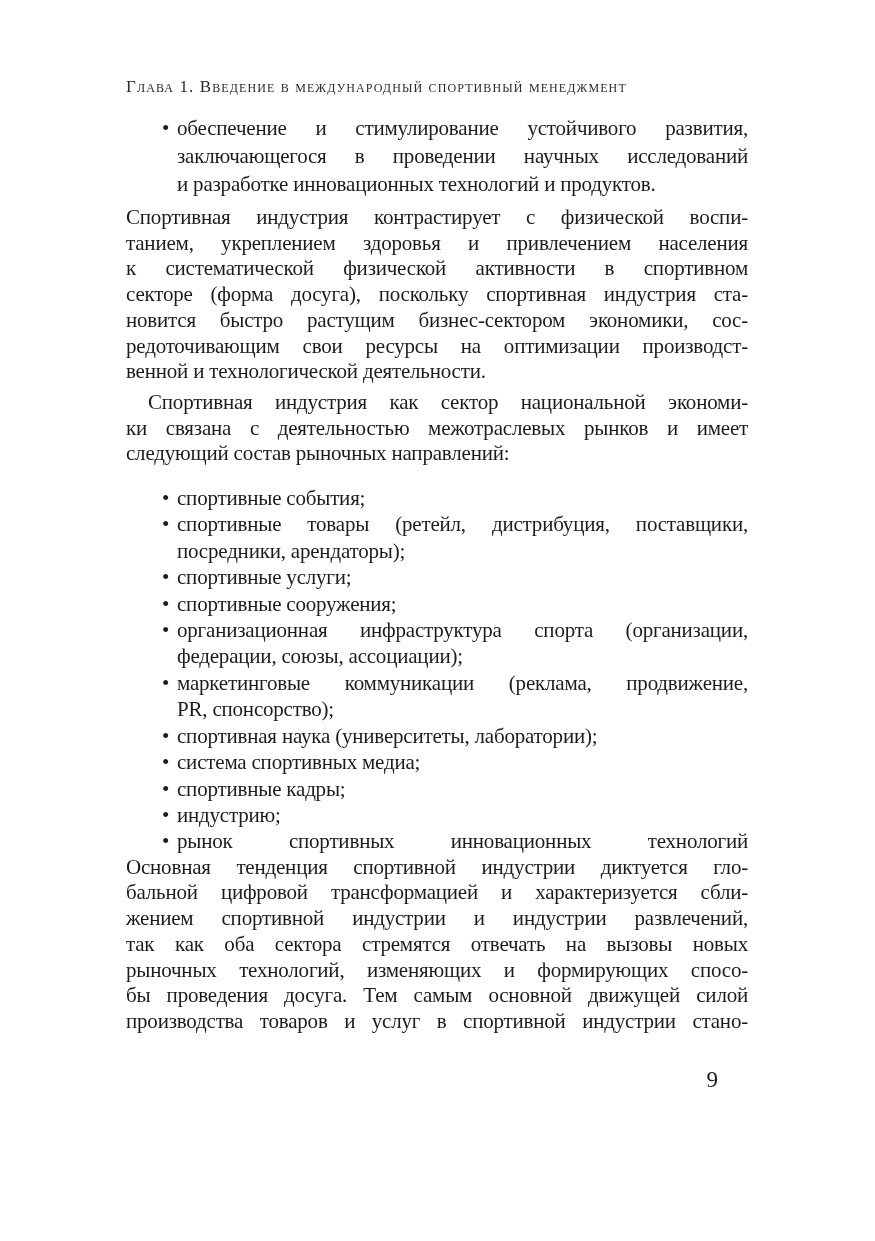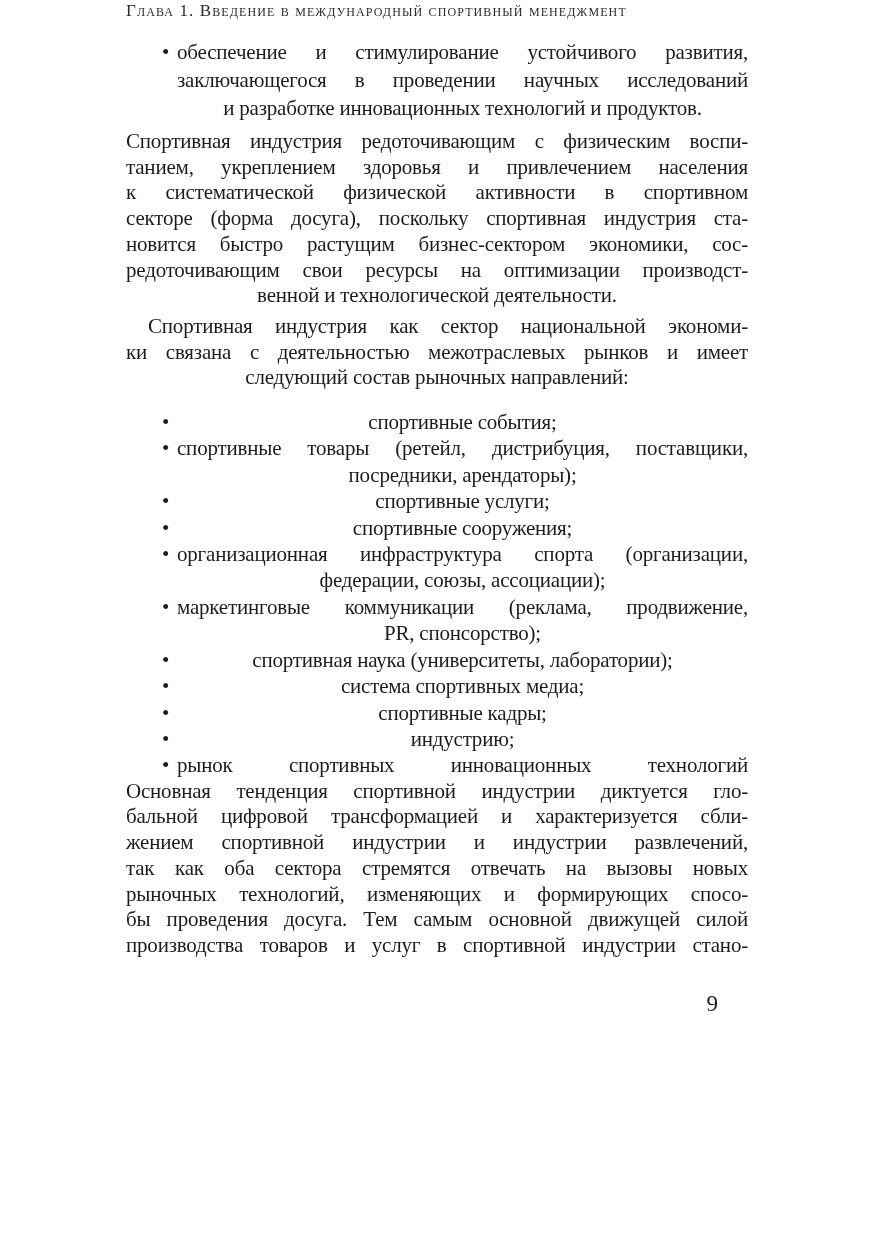--- a/index.html
+++ b/index.html
@@ -9,20 +9,21 @@
   }
   body {
     width: 875px;
     height: 1241px;
     font-family: "Liberation Serif", "DejaVu Serif", serif;
     color: #1c1c1c;
     overflow: hidden;
   }
   .page {
     position: relative;
+    padding-top: 76px;
     width: 806px;
     height: 1165px;
   }
   .content {
     margin-left: 126px;
     width: 622px;
   }
   .running-head {
     font-size: 17px;
     line-height: 22px;
@@ -48,21 +49,21 @@
     margin-top: 18px;
     line-height: 26.4px;
   }
   .para3 { }
   .line { }
   .j {
     text-align: justify;
     text-align-last: justify;
   }
   .l {
-    text-align: center;
+    text-align: left;
   }
   .indent {
     text-indent: 22px;
   }
   .li {
     position: relative;
     padding-left: 51px;
   }
   .li .marker {
     position: absolute;
@@ -90,21 +91,21 @@
     <div class="opening-list body-text">
       <div class="li">
         <span class="marker">•</span>
         <div class="line j">обеспечение и стимулирование устойчивого развития,</div>
         <div class="line j">заключающегося в проведении научных исследований</div>
         <div class="line l">и разработке инновационных технологий и продуктов.</div>
       </div>
     </div>
 
     <div class="para para1 body-text">
-      <div class="line j">Спортивная индустрия редоточивающим с физическим воспи-</div>
+      <div class="line j">Спортивная индустрия контрастирует с физической воспи-</div>
       <div class="line j">танием, укреплением здоровья и привлечением населения</div>
       <div class="line j">к систематической физической активности в спортивном</div>
       <div class="line j">секторе (форма досуга), поскольку спортивная индустрия ста-</div>
       <div class="line j">новится быстро растущим бизнес-сектором экономики, сос-</div>
       <div class="line j">редоточивающим свои ресурсы на оптимизации производст-</div>
       <div class="line l">венной и технологической деятельности.</div>
     </div>
 
     <div class="para para2 body-text">
       <div class="line j indent">Спортивная индустрия как сектор национальной экономи-</div>

